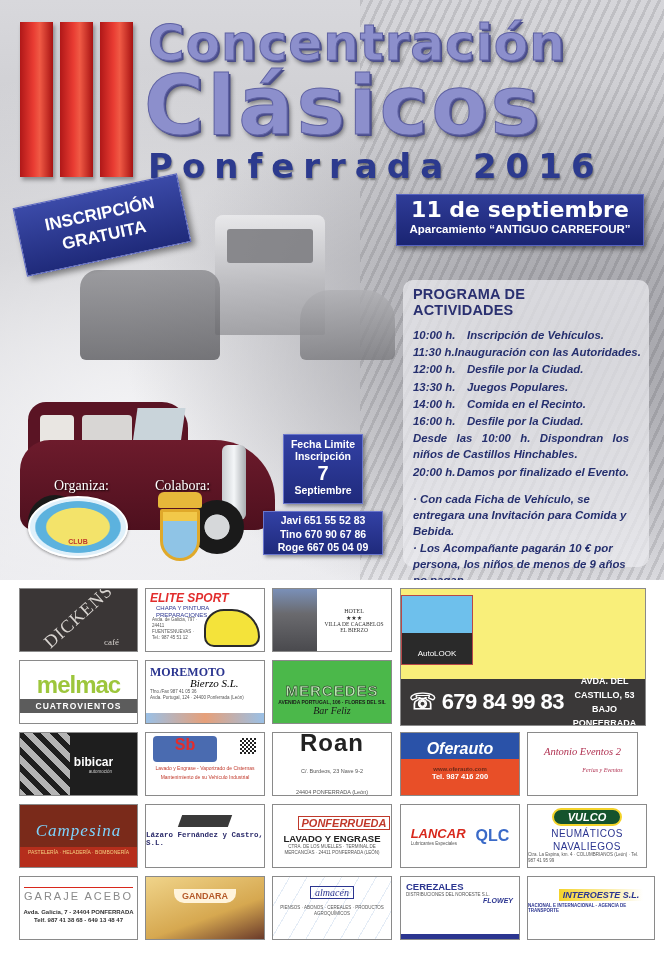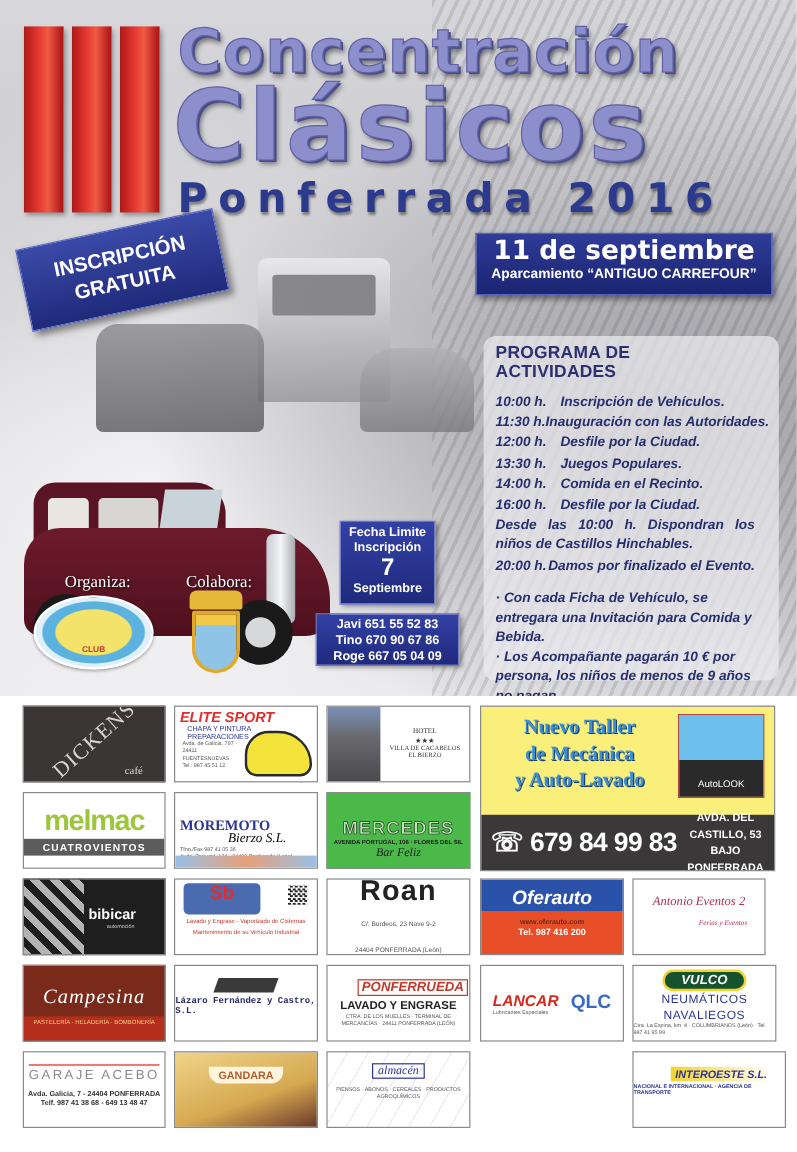--- a/index.html
+++ b/index.html
@@ -177,21 +177,21 @@
   .ad-taller .logo { width: 72px; height: 70px; margin: 6px 8px 0 0; background: linear-gradient(180deg, #6ec0ec 0 55%, #2a2a2a 55% 100%); border: 1px solid #b84848; display: flex; align-items: flex-end; justify-content: center; }
   .ad-taller .logo span { color: #fff; font-size: 8px; font-weight: normal; margin-bottom: 6px; }
   .ad-taller .bottom { width: 100%; height: 46px; background: #3a3838; display: flex; align-items: center; color: #fff; margin-top: 4px; }
   .ad-taller .phone { font-size: 22px; font-weight: bold; padding-left: 8px; letter-spacing: -.5px; white-space: nowrap; }
   .ad-taller .addr { font-size: 9px; font-weight: bold; text-align: center; flex: 1; line-height: 14px; }
 
   .ad-melmac { left: 19px; top: 80px; width: 119px; height: 64px; }
   .ad-melmac .name { color: #9dc63c; font-size: 24px; font-weight: bold; letter-spacing: -1px; }
   .ad-melmac .sub { background: #5c5c5c; color: #fff; font-size: 8.5px; font-weight: bold; letter-spacing: 1px; width: 100%; text-align: center; padding: 2px 14px; }
 
-  .ad-moremoto { left: 145px; top: 80px; width: 120px; height: 64px; align-items: flex-start; justify-content: flex-start; padding: 20px 4px; }
+  .ad-moremoto { left: 145px; top: 80px; width: 120px; height: 64px; align-items: flex-start; justify-content: flex-start; padding: 4px 4px; }
   .ad-moremoto .name { color: #2b3590; font-family: "Liberation Serif", serif; font-weight: bold; font-size: 12px; }
   .ad-moremoto .sub { font-family: "Liberation Serif", serif; font-style: italic; font-size: 11px; margin-left: 40px; margin-top: -3px; }
   .ad-moremoto .foot { position: absolute; left: 0; bottom: 0; width: 100%; height: 10px; background: linear-gradient(90deg, #9ac0e6, #e6a07a, #9ac0e6); }
 
   .ad-mercedes { left: 272px; top: 80px; width: 120px; height: 64px; background: #4bb84a; }
   .ad-mercedes .name { font-size: 15px; font-weight: bold; color: #b9e8b0; -webkit-text-stroke: .5px #1a1a1a; letter-spacing: 1px; margin-top: 14px; }
   .ad-mercedes .sub { font-size: 5px; font-weight: bold; color: #1a1a1a; }
   .ad-mercedes .bar { font-family: "Liberation Serif", serif; font-style: italic; font-size: 10px; color: #1a1a1a; }
 
   .ad-bibicar { left: 19px; top: 152px; width: 119px; height: 64px; background: #1e1e1e; }
@@ -213,21 +213,21 @@
   .ad-oferauto { left: 400px; top: 152px; width: 120px; height: 64px; background: linear-gradient(180deg, #2a52a8 0 42%, #e84f28 42% 100%); }
   .ad-oferauto .name { color: #fff; font-size: 16px; font-weight: bold; font-style: italic; margin-top: -8px; }
   .ad-oferauto .web { color: #6a2a1a; font-size: 6px; font-weight: bold; margin-top: 8px; }
   .ad-oferauto .tel { color: #fff; font-size: 7.5px; font-weight: bold; }
 
   .ad-antonio { left: 527px; top: 152px; width: 111px; height: 64px; }
   .ad-antonio .name { font-family: "Liberation Serif", serif; font-style: italic; color: #b03050; font-size: 10.5px; margin-top: -10px; }
   .ad-antonio .sub { font-family: "Liberation Serif", serif; font-style: italic; color: #b03050; font-size: 6px; margin-left: 40px; margin-top: 10px; }
 
   .ad-campesina { left: 19px; top: 224px; width: 119px; height: 64px; background: #7a2a1a; }
-  .ad-campesina .name { font-family: "Liberation Serif", serif; font-style: italic; color: #ffffff; font-size: 17px; letter-spacing: 1px; margin-top: -10px; }
+  .ad-campesina .name { font-family: "Liberation Serif", serif; font-style: italic; color: #7dd3fc; font-size: 17px; letter-spacing: 1px; margin-top: -10px; }
   .ad-campesina .bar { position: absolute; left: 0; bottom: 0; width: 100%; height: 20px; background: #b52e1c; color: #f4d080; font-size: 5px; text-align: center; line-height: 6px; padding-top: 2px; }
 
   .ad-lazaro { left: 145px; top: 224px; width: 120px; height: 64px; }
   .ad-lazaro .mark { width: 50px; height: 12px; background: #3a3a3a; transform: skewX(-20deg); margin-top: -10px; }
   .ad-lazaro .name { font-family: "Liberation Mono", monospace; font-weight: bold; font-size: 7.5px; color: #2a2a6a; margin-top: 4px; }
 
   .ad-ponferrueda { left: 272px; top: 224px; width: 120px; height: 64px; }
   .ad-ponferrueda .name { color: #c0392b; font-weight: bold; font-style: italic; font-size: 11px; border: 1px solid #c0392b; padding: 0 3px; margin-left: 24px; }
   .ad-ponferrueda .sub { font-weight: bold; font-size: 9.5px; color: #222; margin-top: 3px; }
 
@@ -375,25 +375,20 @@
     <div class="info">
       <div class="h1">HOTEL</div>
       <div class="h1">★★★</div>
       <div class="h2">VILLA DE CACABELOS</div>
       <div class="h2">EL BIERZO</div>
     </div>
   </div>
 
   <div class="ad ad-taller">
     <div class="top">
-      <div class="slogan">
-        <div>Nuevo Taller</div>
-        <div>de Mecánica</div>
-        <div>y Auto-Lavado</div>
-      </div>
       <div class="logo">
         <span>AutoLOOK</span>
       </div>
     </div>
     <div class="bottom">
       <div class="phone">☏ <span>679 84 99 83</span></div>
       <div class="addr">
         <div>AVDA. DEL CASTILLO, 53 BAJO</div>
         <div>PONFERRADA</div>
       </div>
@@ -490,18 +485,24 @@
 
   <div class="ad ad-gandara">
     <div class="name">GANDARA</div>
   </div>
 
   <div class="ad ad-almacen">
     <div class="name">almacén</div>
     <div class="ad-small" style="margin-top:6px;text-align:center">PIENSOS · ABONOS · CEREALES · PRODUCTOS AGROQUÍMICOS</div>
   </div>
 
+  <div class="ad ad-cerezales">
+    <div class="name">CEREZALES</div>
+    <div class="ad-small">DISTRIBUCIONES DEL NOROESTE S.L.</div>
+    <div class="flowey">FLOWEY</div>
+    <div class="stripe"></div>
+  </div>
 
   <div class="ad ad-interoeste">
     <div class="name">INTEROESTE S.L.</div>
     <div class="sub">NACIONAL E INTERNACIONAL · AGENCIA DE TRANSPORTE</div>
   </div>
 </div>
 
 </body></html>

